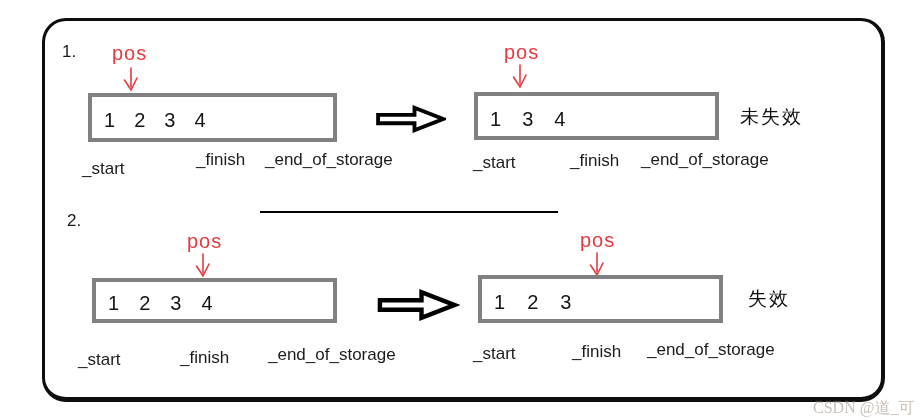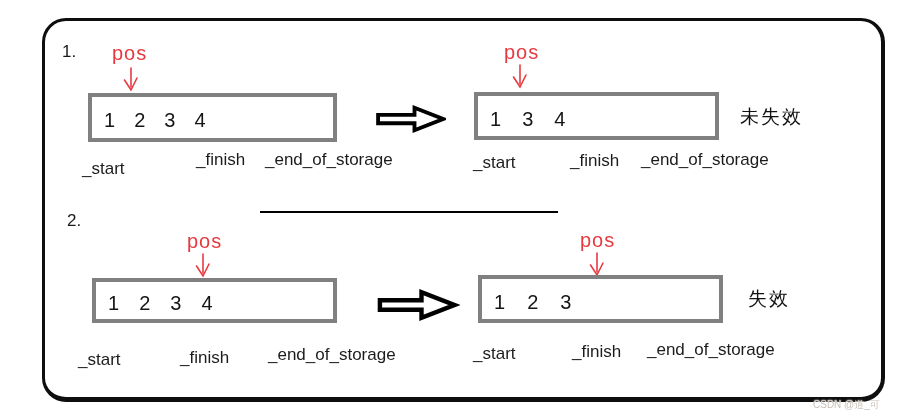--- a/index.html
+++ b/index.html
@@ -21,22 +21,23 @@
   .vecbox { border:4px solid var(--box-border); background:#fff; box-sizing:border-box; }
   .cells {
     position:absolute; left:12px; top:0; bottom:0; display:flex;
     align-items:center; padding-top:6px; font-size:20px; color:#151515;
   }
   .ptr-label { font-size:17px; color:#1c1c1c; white-space:nowrap; }
   .status { font-size:19px; color:#111; letter-spacing:2px; }
   .blk polygon { fill:#fff; stroke:#000; stroke-width:5.5; stroke-linejoin:miter; }
   .divider { height:2px; background:#000; }
   .watermark {
-    font-size:10px; color:#c9c0b8; white-space:nowrap;
+    font-size:16px; color:#c9c0b8; white-space:nowrap;
     text-shadow:0 0 2px #fff, 0 0 1px #fff;
+    font-family:Liberation Serif, serif;
   }
 </style>
 </head>
 <body>
 
 <div class="stage">
 
   <div class="frame"></div>
 
   <span class="abs sec-num" style="left:62px;top:42px">1.</span>

